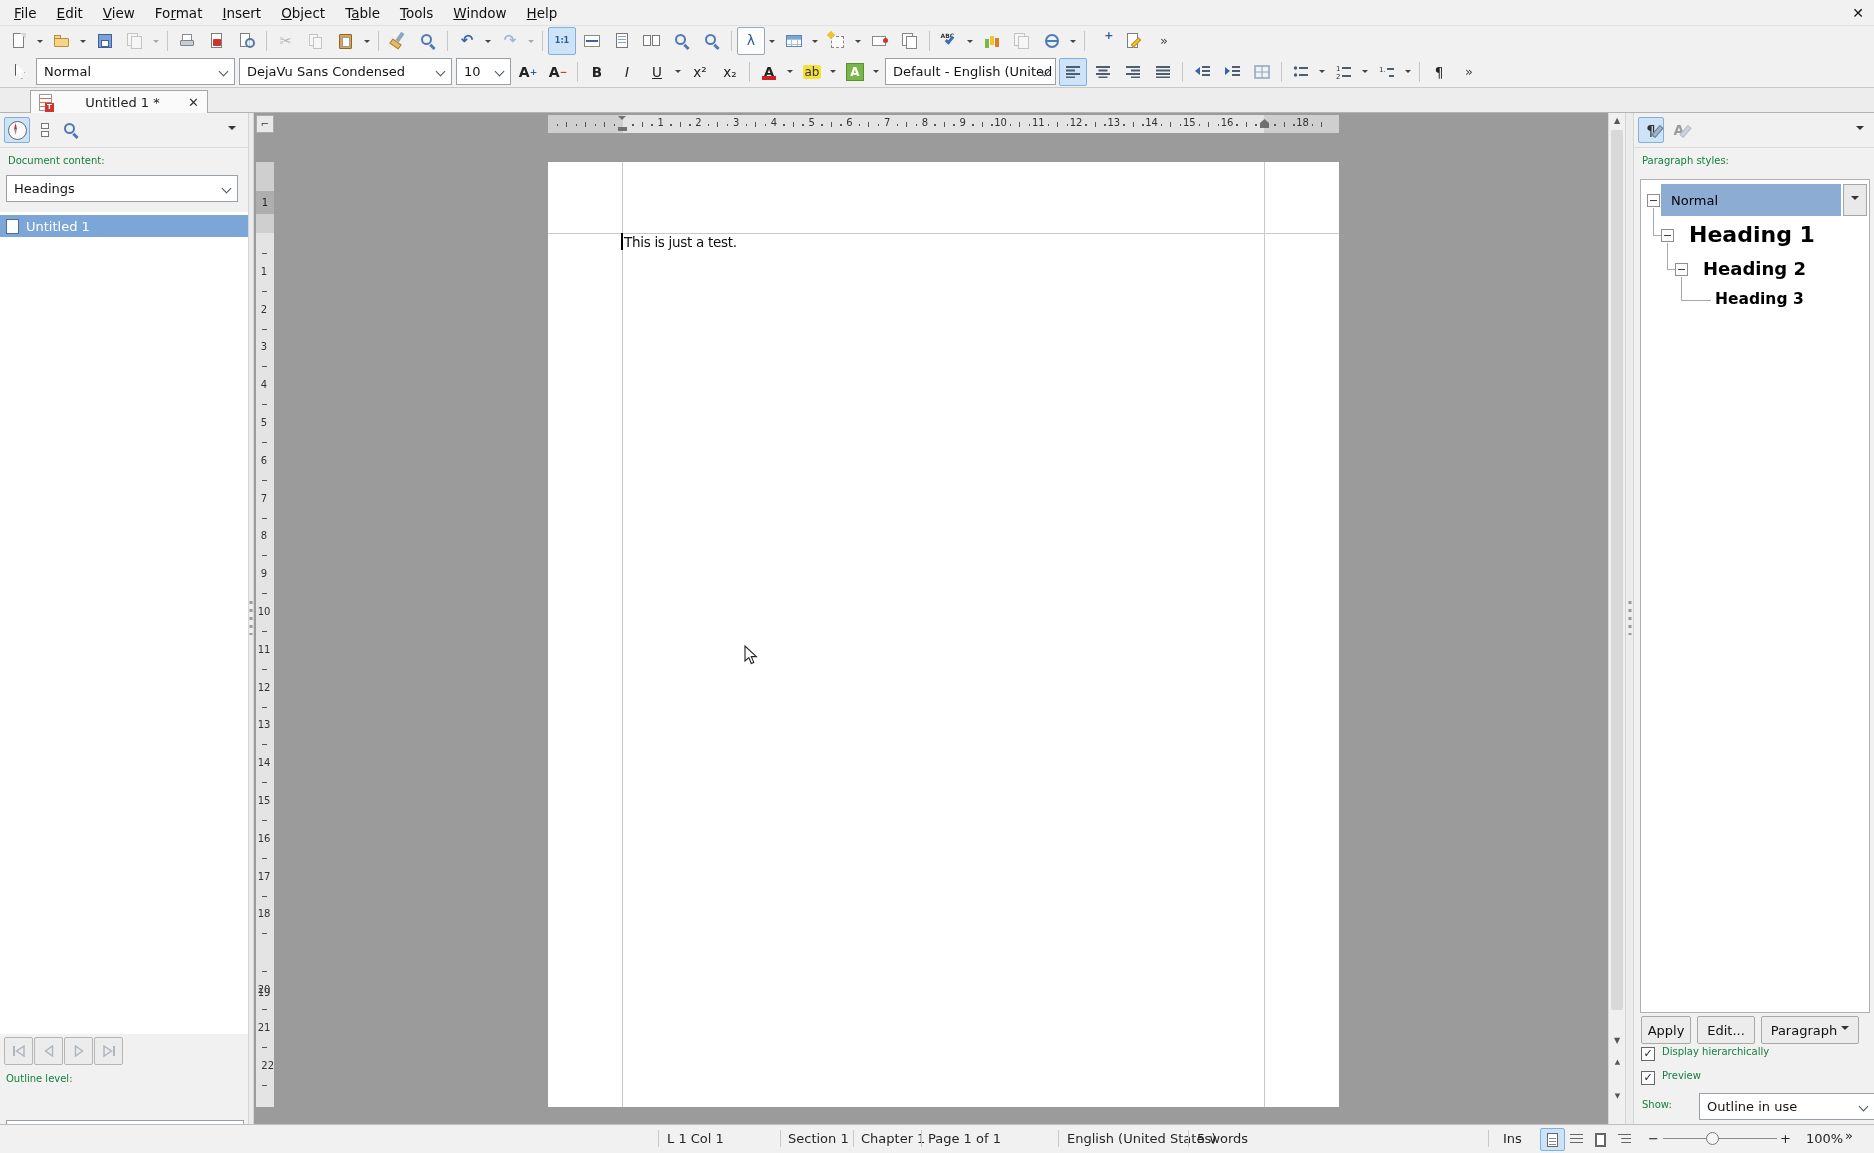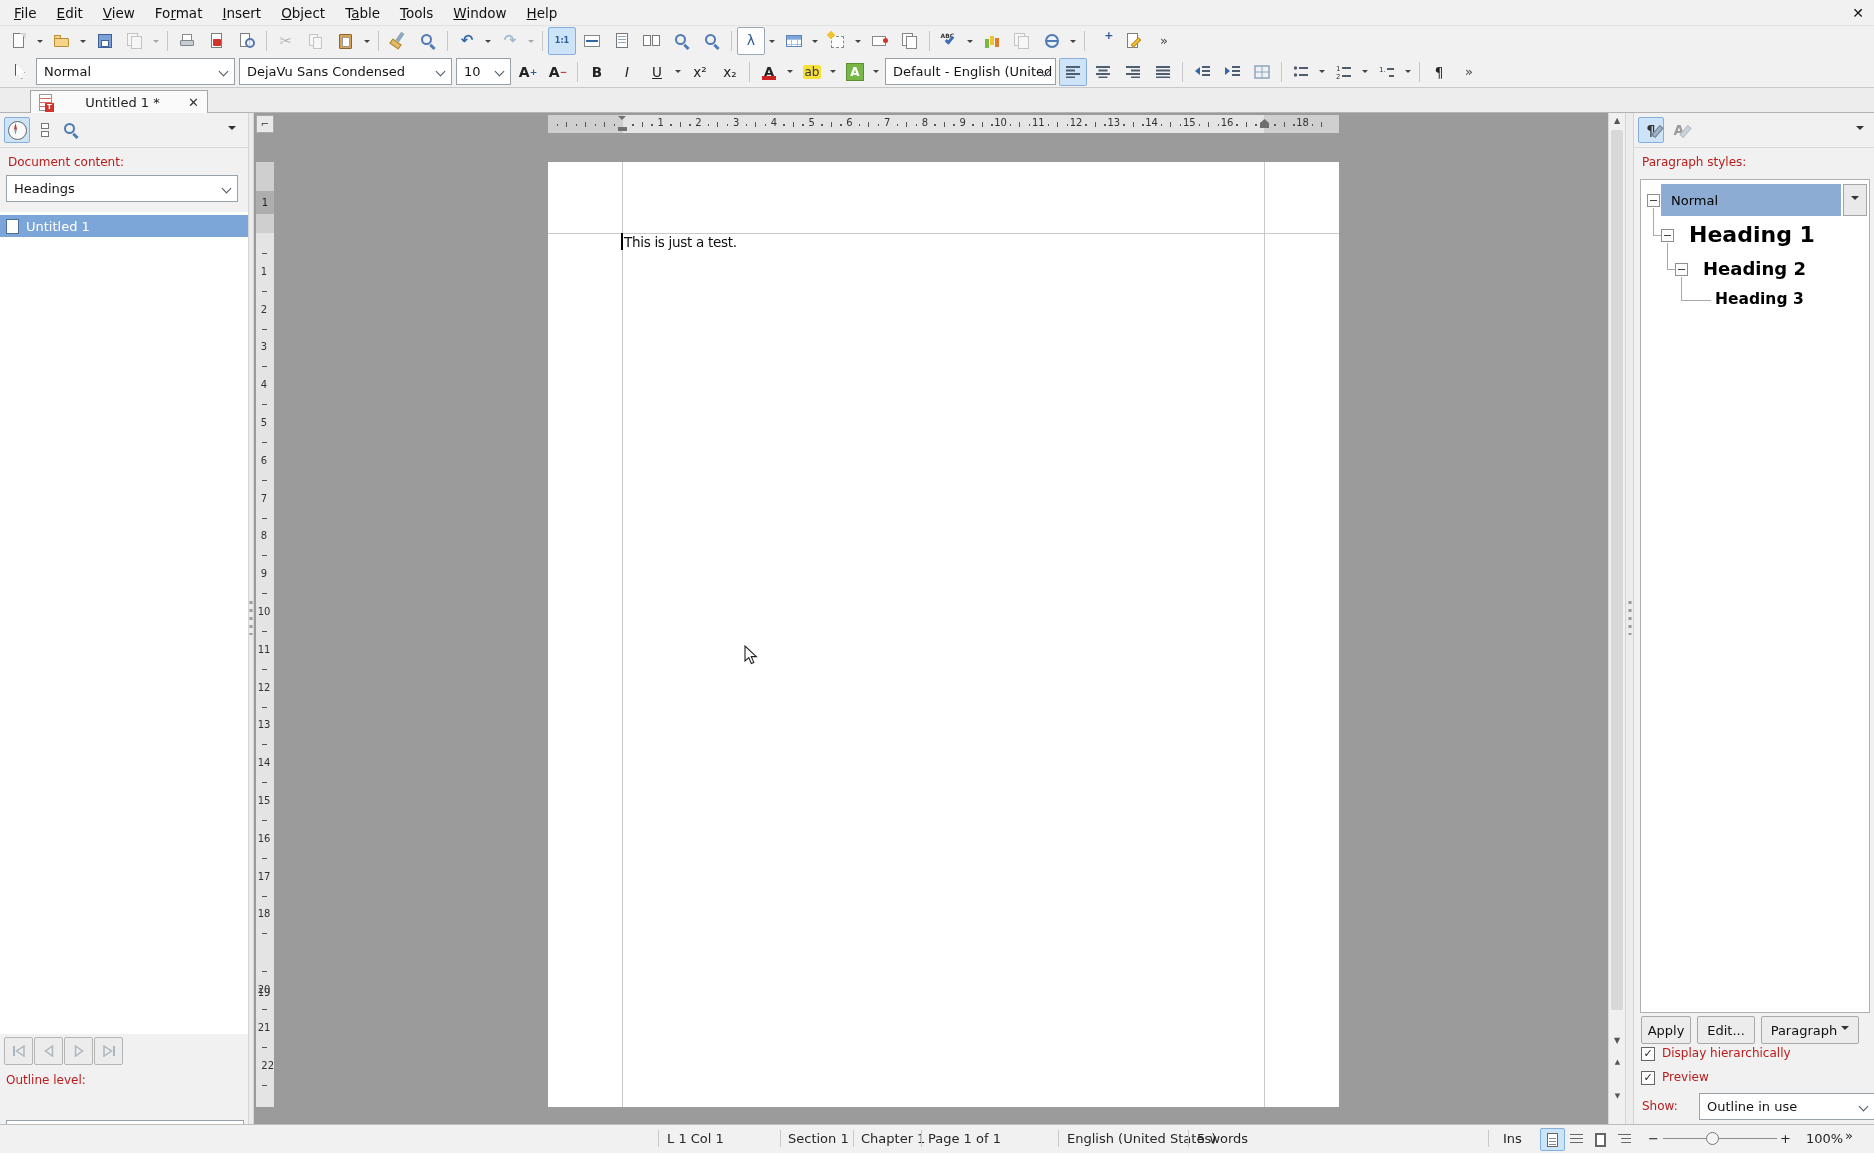--- a/index.html
+++ b/index.html
@@ -103,21 +103,21 @@
   
   #sidebar{left:0;top:113px;width:248px;height:1011px;background:#f1f1f1}
   .tgl{position:absolute;width:26px;height:26px;border:1px solid transparent;border-radius:2px;display:flex;align-items:center;justify-content:center;box-sizing:border-box}
   .tgl.active{background:#cde3f7;border-color:#86aedd}
   .compass{position:relative;width:17px;height:17px;border:1.5px solid #666;border-radius:50%;background:#fafafa}
   .compass::before{content:"";position:absolute;left:5.5px;top:1.5px;width:3px;height:6px;background:#d0342c;clip-path:polygon(50% 0,100% 100%,0 100%)}
   .compass::after{content:"";position:absolute;left:5.5px;top:7.5px;width:3px;height:6px;background:#8a9aa8;clip-path:polygon(0 0,100% 0,50% 100%)}
   .layers::before{content:"";position:absolute;left:6px;top:3px;width:8px;height:6px;background:#fff;border:1px solid #777}
   .layers::after{content:"";position:absolute;left:6px;top:11px;width:8px;height:6px;background:#fff;border:1px solid #777}
   .caret{width:0;height:0;border:4.5px solid transparent;border-top-color:#333}
-  .panel-label{font-size:12px;color:#b91c1c}
+  .panel-label{font-size:10px;color:#15803d}
   .sideline{position:absolute;left:0;right:0;height:1px;background:#dadada}
   #nav-list{position:absolute;left:0;top:99px;width:248px;height:822px;background:#fff}
   #nav-row{position:absolute;left:0;top:3px;width:248px;height:22px;background:#7da6d8;display:flex;align-items:center}
   #nav-row .doc{width:11px;height:13px;background:#fff;border:1px solid #4f6d96;margin:0 7px 0 6px}
   #nav-row .lbl{color:#fff;font-size:13px}
   .navbtn{position:absolute;width:27px;height:26px;background:#ececec;border:1px solid #b5b5b5;border-radius:2px;display:flex;align-items:center;justify-content:center}
   .navbtn svg{display:block}
   
   .splitter{background:#ececec;border-left:1px solid #d5d5d5;border-right:1px solid #d5d5d5;box-sizing:border-box}
   .grip{position:absolute;left:50%;transform:translateX(-50%);width:3px;height:34px;background:repeating-linear-gradient(to bottom,#9a9a9a 0 3px,transparent 3px 8px)}

